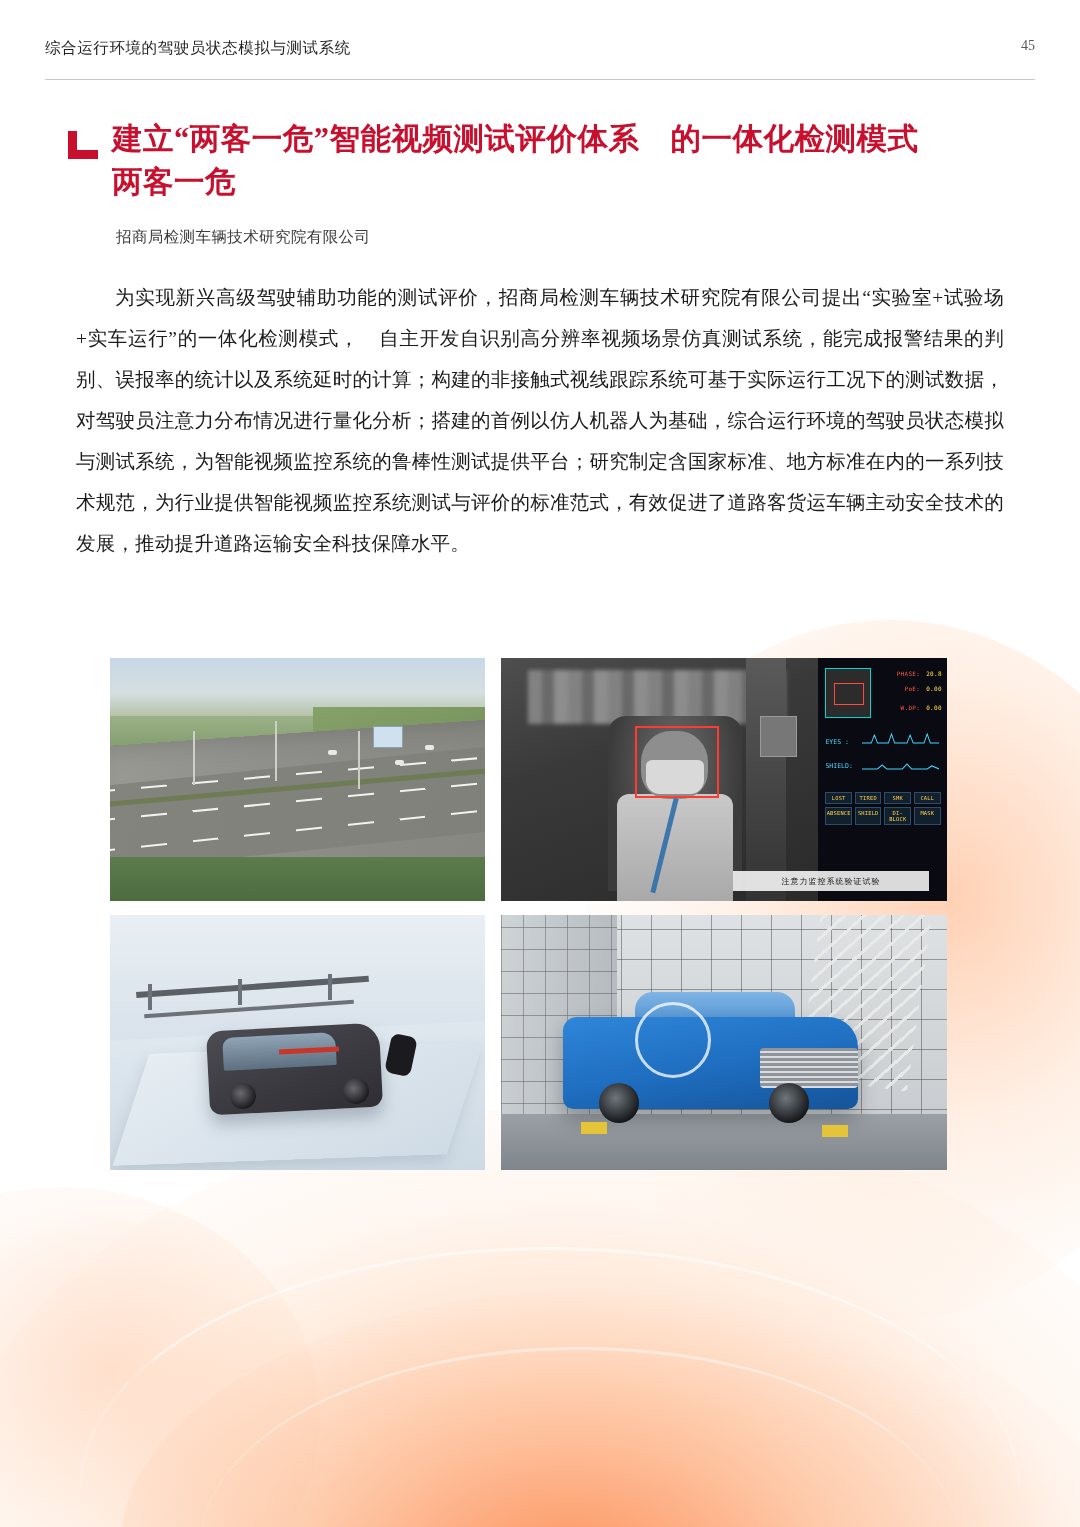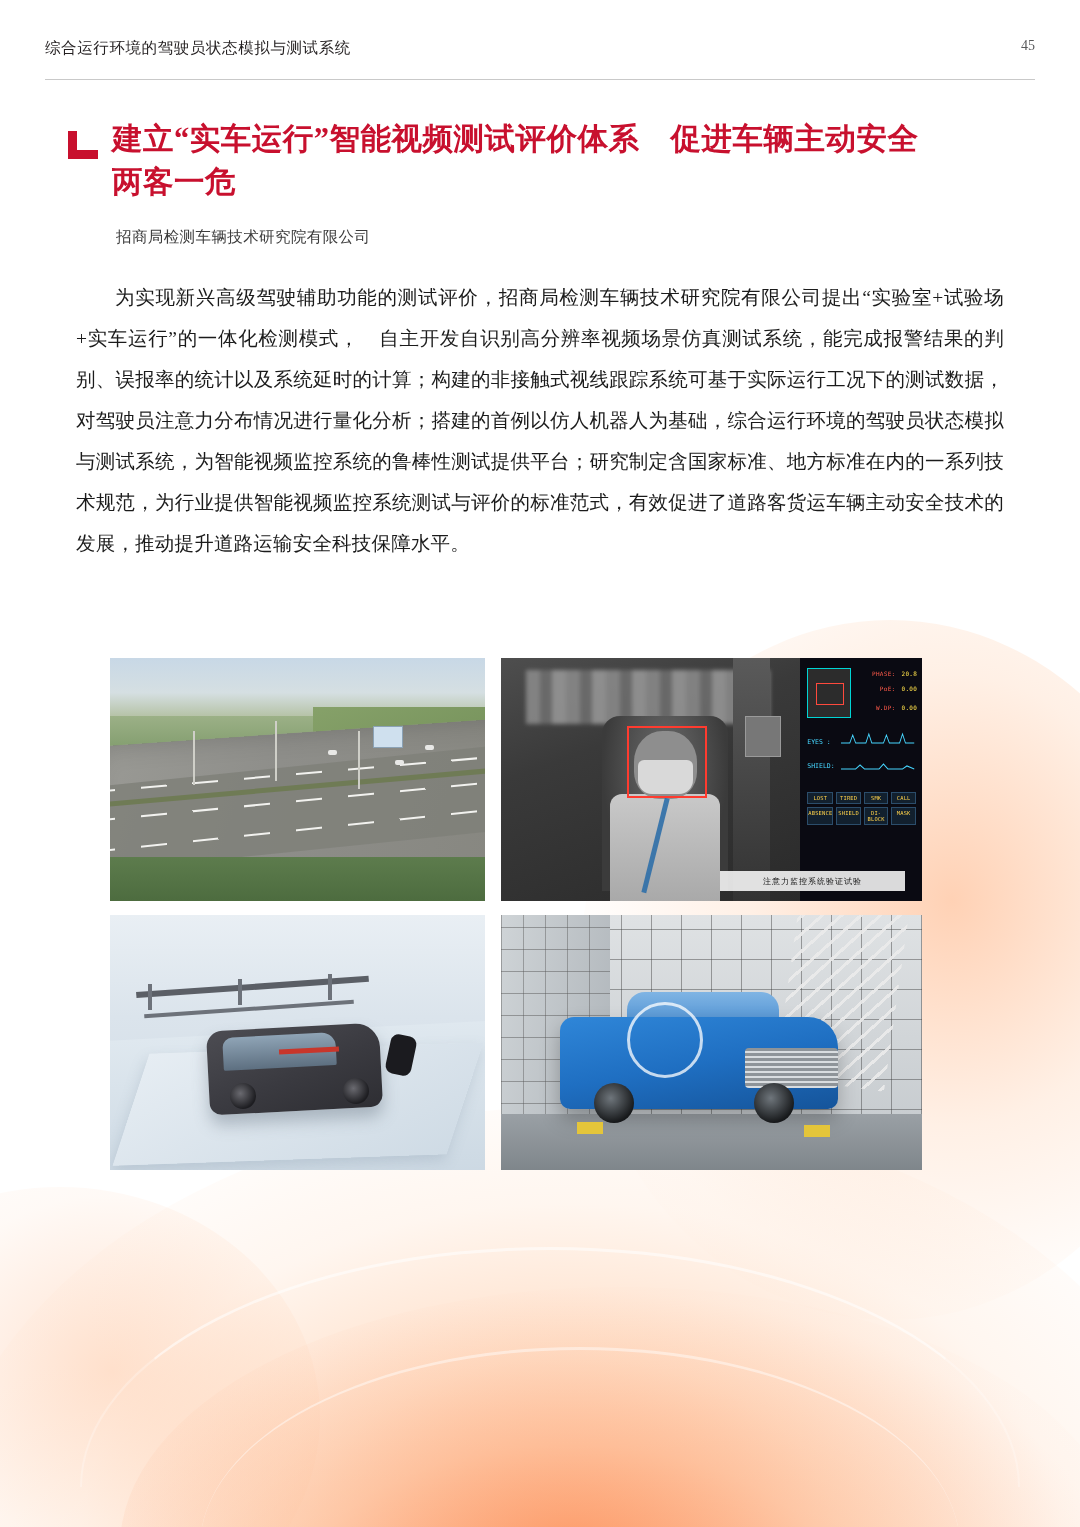--- a/index.html
+++ b/index.html
@@ -199,21 +199,21 @@
     width: 375px;
     height: 243px;
     overflow: hidden;
     position: relative;
     background: #222;
     flex: 0 0 auto;
   }
   .fig-row.second .fig {
     height: 255px;
   }
-  .fig-wide { width: 421px; }
+  .fig-wide { width: 421px; padding-left: 25px; }
   .fig-narrow { width: 375px; }
 
   
   .f1 { background: linear-gradient(#b9cede 0%, #c9d9e4 14%, #9fb38a 22%, #7e9a6a 40%, #6d8c5c 100%); }
   .f1 .sky-haze {
     position: absolute; left:0; top:0; width:100%; height:24%;
     background: linear-gradient(#c8d8e6, #d5dfe2 60%, #b6c3a8 100%);
   }
   .f1 .road {
     position: absolute;
@@ -470,21 +470,21 @@
 
 <div class="page-header">
   <div class="header-title">综合运行环境的驾驶员状态模拟与测试系统</div>
   <div class="header-page">45</div>
 </div>
 
 <div class="title-block">
   <div class="title-row">
     <div class="title-mark"></div>
     <div>
-      <div class="title-text">建立“实车运行”智能视频测试评价体系　促进车辆主动安全</div>
+      <div class="title-text">建立“两客一危”智能视频测试评价体系　的一体化检测模式</div>
       <div class="title-text title-line2">两客一危</div>
     </div>
   </div>
   <div class="org-name">招商局检测车辆技术研究院有限公司</div>
 </div>
 
 <div class="body-copy">为实现新兴高级驾驶辅助功能的测试评价，招商局检测车辆技术研究院有限公司提出“实验室+试验场+实车运行”的一体化检测模式，　自主开发自识别高分辨率视频场景仿真测试系统，能完成报警结果的判别、误报率的统计以及系统延时的计算；构建的非接触式视线跟踪系统可基于实际运行工况下的测试数据，对驾驶员注意力分布情况进行量化分析；搭建的首例以仿人机器人为基础，综合运行环境的驾驶员状态模拟与测试系统，为智能视频监控系统的鲁棒性测试提供平台；研究制定含国家标准、地方标准在内的一系列技术规范，为行业提供智能视频监控系统测试与评价的标准范式，有效促进了道路客货运车辆主动安全技术的发展，推动提升道路运输安全科技保障水平。</div>
 
 <div class="figure-grid">
 

